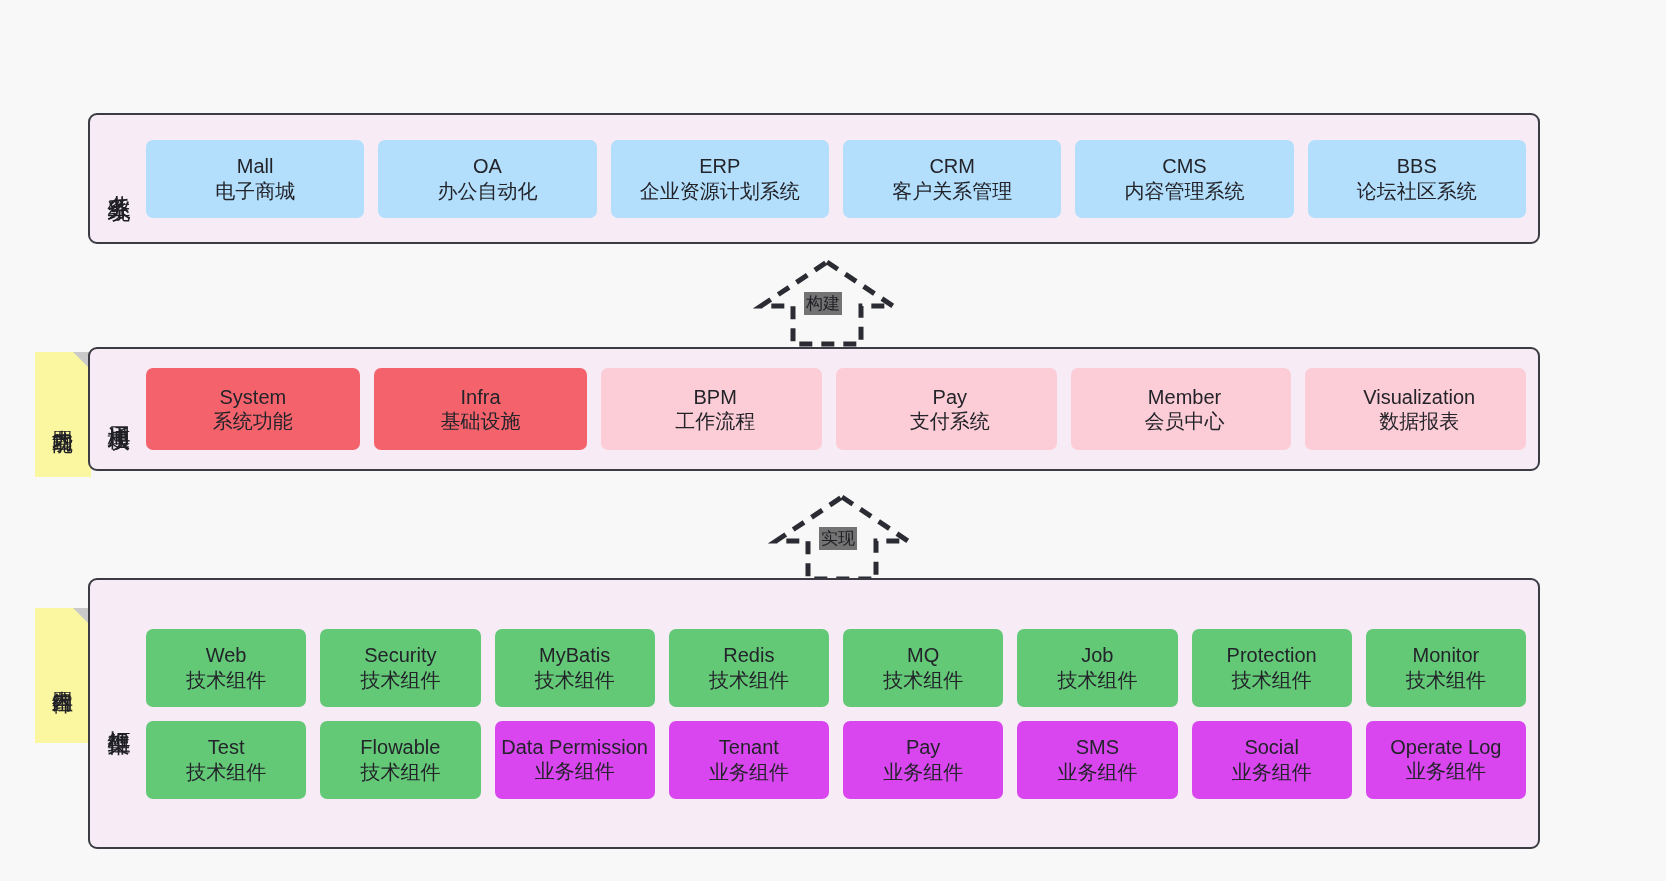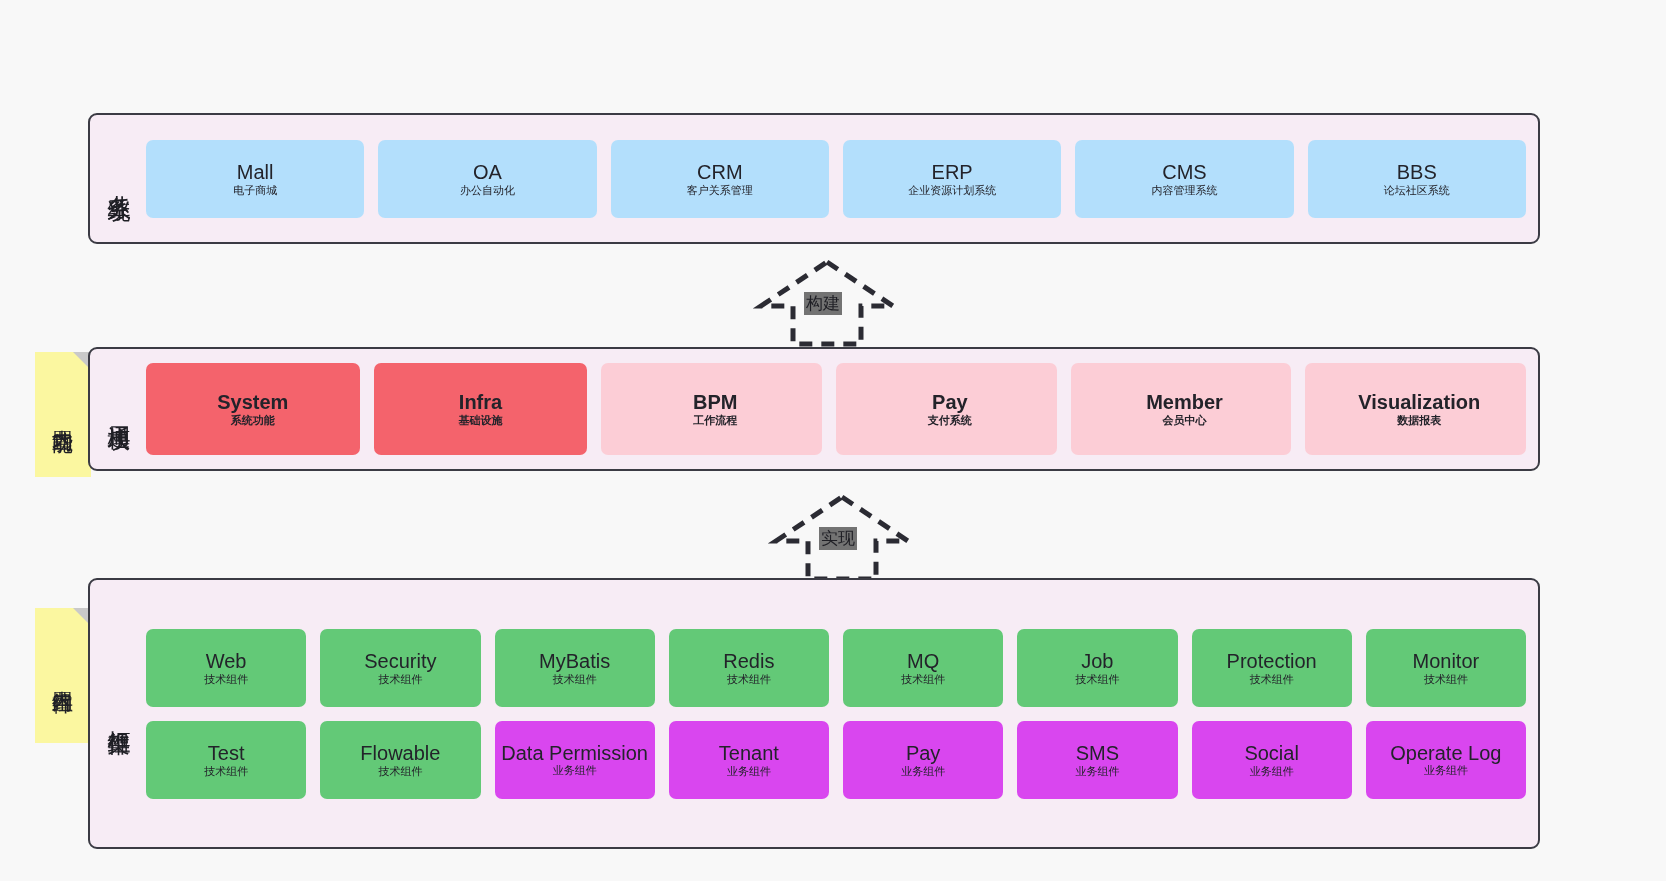--- a/index.html
+++ b/index.html
@@ -58,31 +58,31 @@
     display:flex;
     flex-direction:column;
     align-items:center;
     justify-content:center;
     text-align:center;
     color:#23232a;
     line-height:1.22;
     padding:6px 4px;
   }
   .card .t{font-size:20px;}
-  .card .s{font-size:11px;}
+  .card .s{font-size:20px;}
   .card.two-line-title .t{line-height:1.12;}
 
   .c-blue{background:#b3dffc;}
   .c-red{background:#f4636c;}
   .c-pink{background:#fccdd6;padding-left:11px;}
   .c-green{background:#63c977;}
   .c-lightgreen{background:#d946ef;}
 
   .h-biz{height:78px;}
-  .h-mod{height:92px;font-weight:bold;}
+  .h-mod{height:82px;}
   .h-fw{height:78px;}
 
   
   .sticky{
     position:absolute;
     width:56px;
     background:#fbf7a0;
     display:flex;
     align-items:center;
     justify-content:center;
@@ -125,26 +125,26 @@
         <div class="row">
           <div class="card c-blue h-biz">
             <div class="t">Mall</div>
             <div class="s">电子商城</div>
           </div>
           <div class="card c-blue h-biz">
             <div class="t">OA</div>
             <div class="s">办公自动化</div>
           </div>
           <div class="card c-blue h-biz">
+            <div class="t">ERP</div>
+            <div class="s">企业资源计划系统</div>
+          </div>
+          <div class="card c-blue h-biz">
             <div class="t">CRM</div>
             <div class="s">客户关系管理</div>
-          </div>
-          <div class="card c-blue h-biz">
-            <div class="t">ERP</div>
-            <div class="s">企业资源计划系统</div>
           </div>
           <div class="card c-blue h-biz">
             <div class="t">CMS</div>
             <div class="s">内容管理系统</div>
           </div>
           <div class="card c-blue h-biz">
             <div class="t">BBS</div>
             <div class="s">论坛社区系统</div>
           </div>
         </div>

